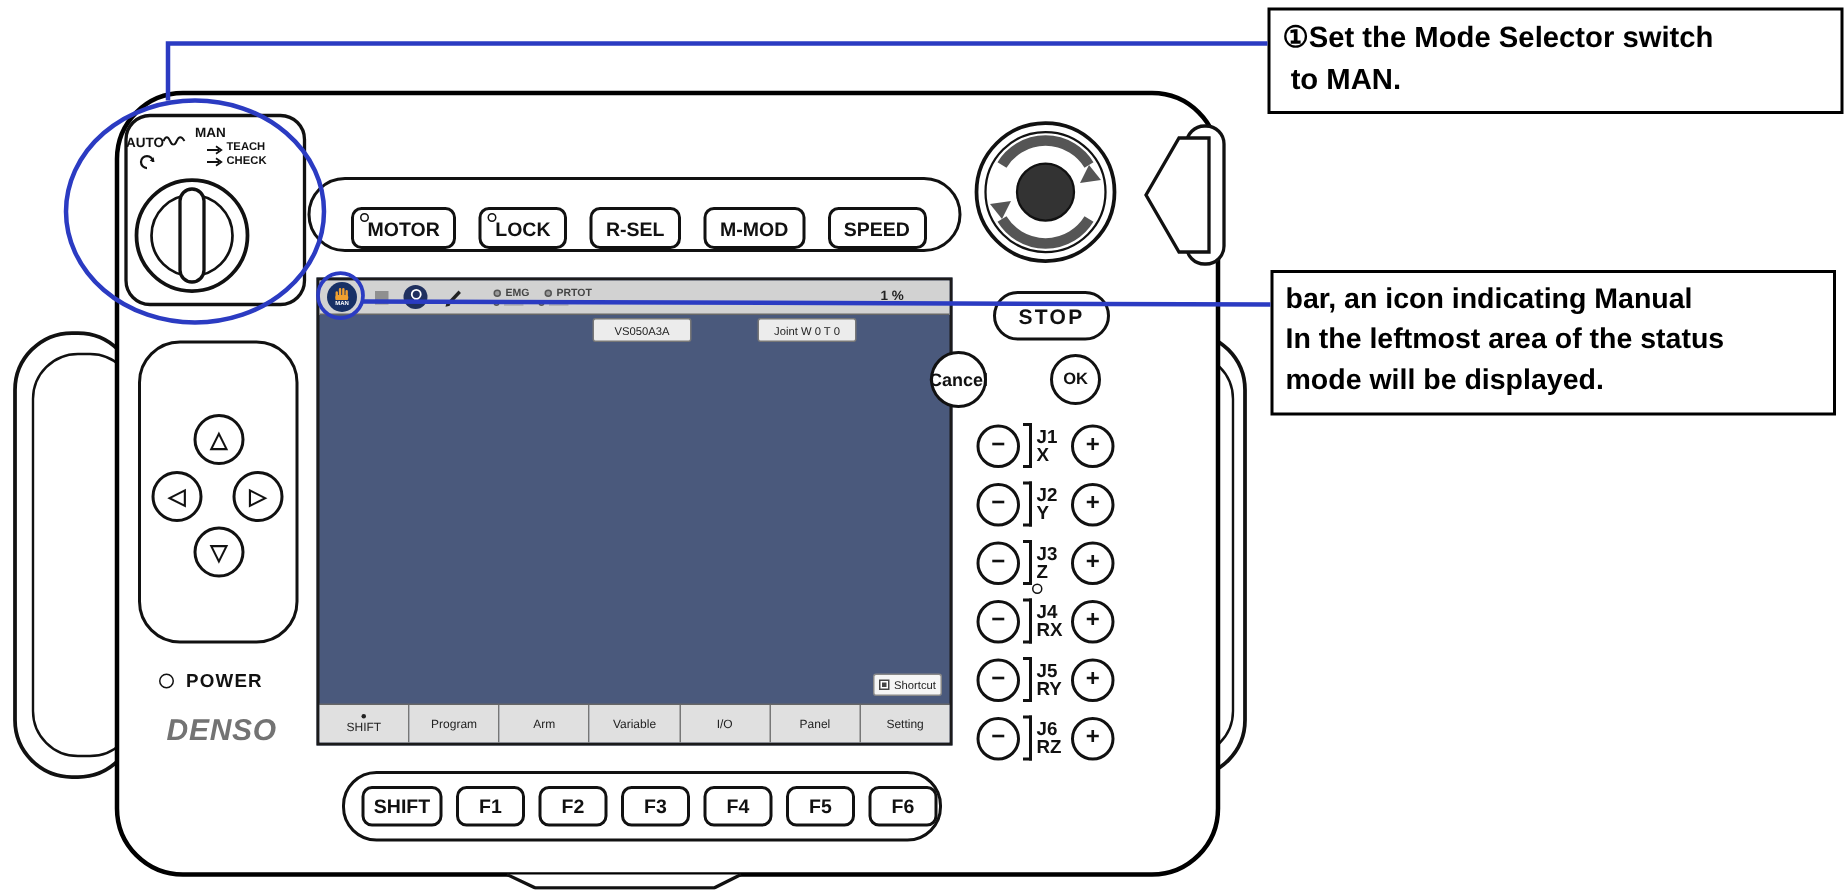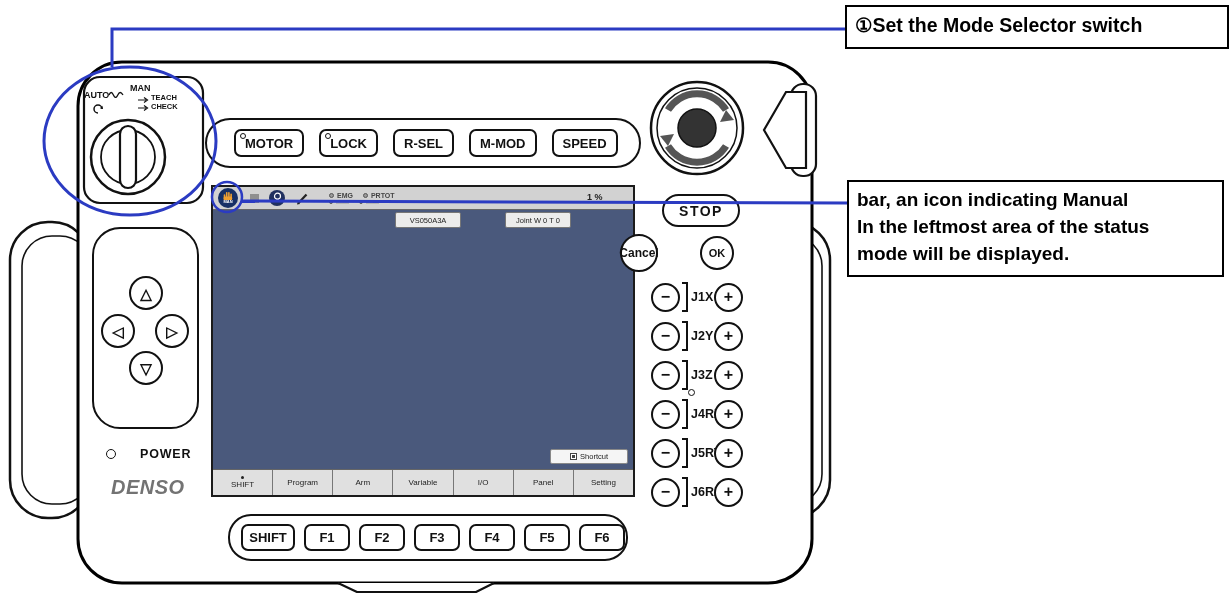--- a/index.html
+++ b/index.html
@@ -15,21 +15,21 @@
   #callout2 { left:847px; top:180px; width:377px; font-size:19px; }
   svg.overlay { z-index:30; pointer-events:none; }
 
   
   .outline-box { position:absolute; border:2.5px solid #111; border-radius:25px; background:#fff; display:flex; align-items:center; }
   .hw-btn { border:2.2px solid #111; border-radius:7px; background:#fff; font-weight:bold; font-size:13px; color:#111;
             display:flex; align-items:center; justify-content:center; position:relative; height:28px; padding:0 9px; }
   .led { position:absolute; top:2px; left:4px; width:6px; height:6px; border:1.2px solid #111; border-radius:50%; background:#fff; }
   .circle-btn { border:2.2px solid #111; border-radius:50%; background:#fff; display:flex; align-items:center; justify-content:center; font-weight:bold; color:#111; position:absolute; }
 
-  .top-row { left:205px; top:118px; width:436px; height:50px; gap:15px; padding-left:27px; }
+  .top-row { left:205px; top:118px; width:436px; height:50px; gap:15px; padding-left:27px;align-items:flex-end; }
   .fn-row  { left:228px; top:514px; width:400px; height:47px; gap:9px; padding-left:11px; border-radius:23px; }
   .fk { width:46px; height:27px; padding:0; }
   .fk.shift { width:54px; }
 
   
   .ms-label { position:absolute; font-weight:bold; color:#111; }
   .ms-auto  { left:84px;  top:90px;  font-size:9px; }
   .ms-man   { left:130px; top:83px;  font-size:9px; }
   .ms-teach { left:151px; top:94px;  font-size:7.5px; line-height:1.15; }
   .ms-icon  { position:absolute; }
@@ -49,53 +49,53 @@
   .ind-block { margin-left:20px; display:flex; flex-direction:column; gap:1px; }
   .ind-row { display:flex; align-items:center; gap:10px; }
   .ind { display:flex; align-items:center; gap:3px; font-size:7px; font-weight:bold; color:#444; }
   .dot { width:5px; height:5px; border-radius:50%; background:#9a9a9a; border:1px solid #555; flex:none; }
   .dot.small { width:4px; height:4px; }
   .microbar { width:13px; height:3px; background:#b5b5b5; }
   .sb-btn { position:absolute; top:3px; height:16px; width:66px; background:#ececec; border:1px solid #777; border-radius:2px;
             font-size:7.5px; color:#222; display:flex; align-items:center; justify-content:center;margin-top:22px; }
   .sb-speed { position:absolute; left:374px; top:5px; font-size:9px; font-weight:bold; color:#222; }
   .screen-main { flex:1; position:relative; }
-  .shortcut { position:absolute; right:5px; bottom:5px; height:15px; padding:0 19px; background:#f5f5f5; border:1px solid #888; border-radius:2px;
+  .shortcut { position:absolute; right:5px; bottom:5px; height:15px; padding:0 3px; background:#f5f5f5; border:1px solid #888; border-radius:2px;
               display:flex; align-items:center; gap:3px; font-size:7.5px; color:#222; }
   .shortcut .box { width:7px; height:7px; border:1px solid #444; background:#fff; position:relative; }
   .shortcut .box::after { content:""; position:absolute; left:1px; top:1px; width:3px; height:3px; background:#444; }
   .tabbar { height:26px; display:flex; flex:none; border-top:1px solid #666; }
   .tab { flex:1; background:#e0e0e0; border-right:1px solid #777; display:flex; flex-direction:column; align-items:center; justify-content:center;
          font-size:8px; color:#222; gap:1px; }
   .tab:last-child { border-right:none; }
   .tdot { width:3px; height:3px; border-radius:50%; background:#222; }
 
   
   .dpad-panel { position:absolute; left:92px; top:227px; width:107px; height:202px; border:2.5px solid #111; border-radius:28px; background:#fff; }
   .dir { width:34px; height:34px; }
   .dir .tri { font-size:15px; line-height:1; color:#111; }
   .dir.up    { left:129px; top:276px; }
   .dir.left  { left:101px; top:314px; }
   .dir.right { left:155px; top:314px; }
   .dir.down  { left:129px; top:351px; }
-  .power { position:absolute; left:106px; top:447px; display:flex; align-items:center; gap:24px; font-weight:bold; font-size:12.5px; letter-spacing:.8px; }
+  .power { position:absolute; left:106px; top:447px; display:flex; align-items:center; gap:8px; font-weight:bold; font-size:12.5px; letter-spacing:.8px; }
   .pled { width:10px; height:10px; border:1.6px solid #111; border-radius:50%; background:#fff; }
   .brand { position:absolute; left:111px; top:476px; font-size:20px; font-weight:bold; font-style:italic; letter-spacing:.5px; color:#737373;text-align:center; }
 
   
   .stop-btn { position:absolute; left:662px; top:194px; width:78px; height:33px; border:2.5px solid #111; border-radius:17px; background:#fff;
               display:flex; align-items:center; justify-content:center; font-weight:bold; font-size:14px; letter-spacing:1.5px; }
   .cancel { left:620px; top:234px; width:38px; height:38px; font-size:12px; }
   .ok     { left:700px; top:236px; width:34px; height:34px; font-size:11px; }
   .jog-col { position:absolute; left:651px; top:280px; display:flex; flex-direction:column; gap:5px; }
   .jog-row { display:flex; align-items:center; height:34px; position:relative; }
   .jog-row .jbtn { position:static; width:29px; height:29px; font-size:16px; flex:none; }
   .bracket { width:6px; height:30px; border-right:2px solid #111; border-top:2px solid #111; border-bottom:2px solid #111; margin-left:2px; flex:none; }
   .axis-label { width:25px; margin-left:1px; font-weight:bold; font-size:12.5px; line-height:1.0; color:#111;
-                display:flex; flex-direction:row; padding-left:2px; flex:none; }
+                display:flex; flex-direction:column; padding-left:2px; flex:none; }
   .jog-screw { position:absolute; left:688px; top:389px; width:7px; height:7px; border:1.5px solid #111; border-radius:50%; background:#fff; }
 </style>
 </head>
 <body>
 
 <div class="canvas">
 
   <svg class="layer base" width="1230" height="593">
     <g>
       <rect x="10" y="222" width="80" height="296" rx="38" fill="#fff" stroke="#111" stroke-width="2.5"></rect>
@@ -341,20 +341,21 @@
       <div class="hw-btn fk">F2</div>
       <div class="hw-btn fk">F3</div>
       <div class="hw-btn fk">F4</div>
       <div class="hw-btn fk">F5</div>
       <div class="hw-btn fk">F6</div>
     </div>
   </div>
 
   <div class="callout" id="callout1">
     <div>①Set the Mode Selector switch</div>
+    <div> to MAN.</div>
   </div>
   <div class="callout" id="callout2">
     <div>bar, an icon indicating Manual</div>
     <div>In the leftmost area of the status</div>
     <div>mode will be displayed.</div>
   </div>
 
   <svg class="layer overlay" width="1230" height="593">
     <polyline points="845,29 112,29 112,67" fill="none" stroke="#2b3bc2" stroke-width="3"></polyline>
     <ellipse cx="130" cy="141" rx="86" ry="74" fill="none" stroke="#2b3bc2" stroke-width="3"></ellipse>

